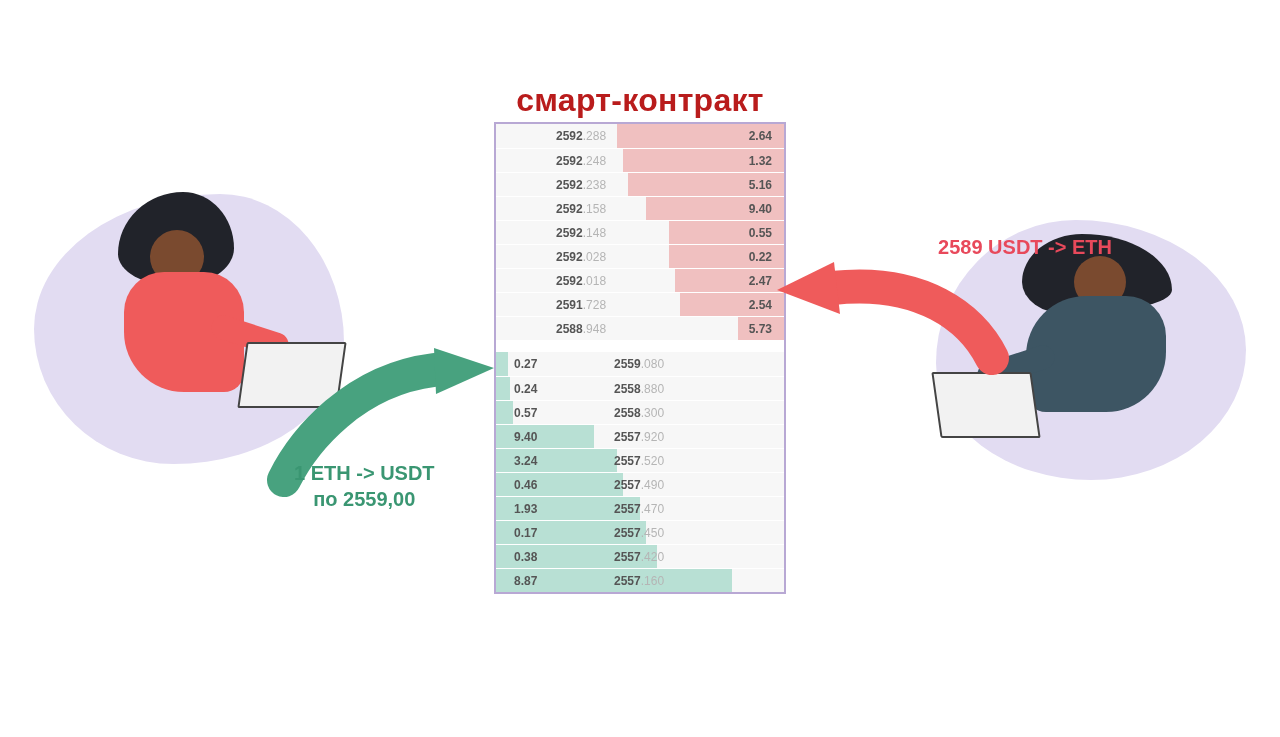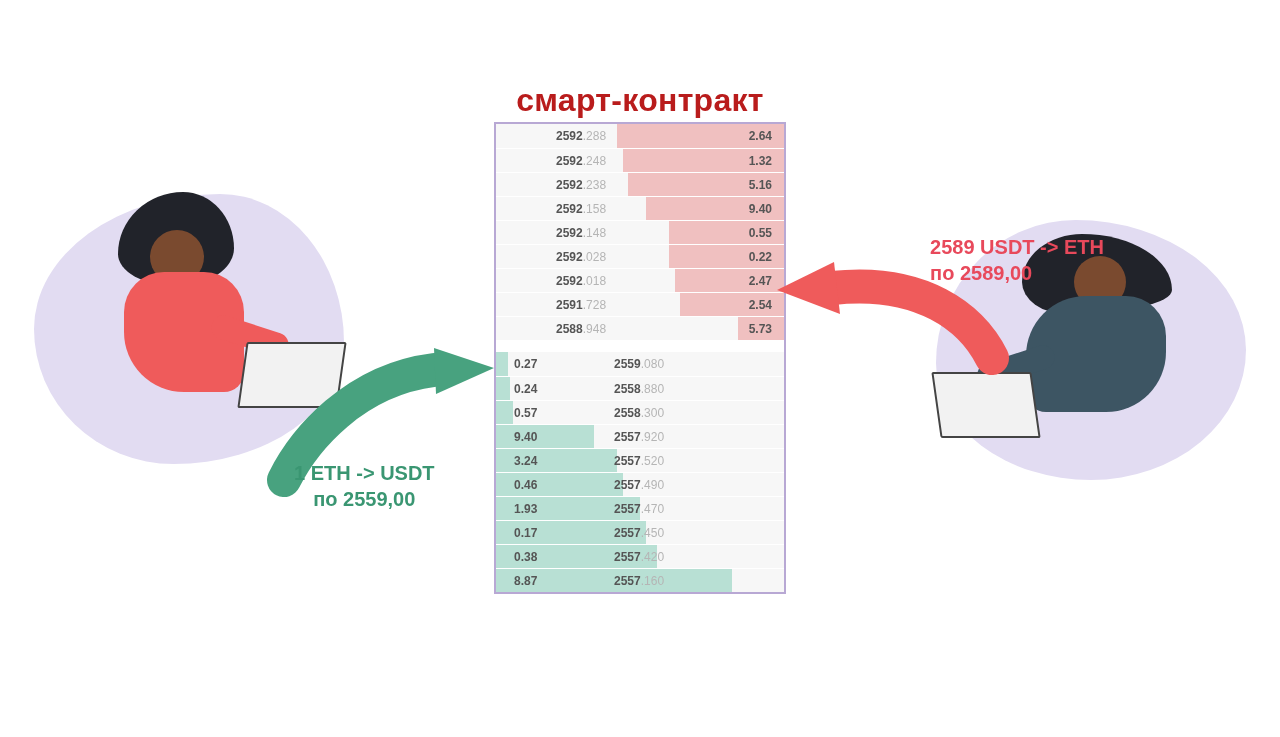--- a/index.html
+++ b/index.html
@@ -94,25 +94,25 @@
     position: absolute;
     left: 280px; top: 460px;
     font-size: 20px; font-weight: 800;
     color: #3a9672;
     line-height: 1.3;
     text-align: center;
     margin-left: 14px;
   }
   .label-red {
     position: absolute;
-    right: 176px; top: 234px;
+    right: 168px; top: 234px;
     font-size: 20px; font-weight: 800;
     color: #e8495b;
     line-height: 1.3;
-    text-align: left;
+    text-align: right;
   }
 </style>
 </head>
 <body>
 
 <div class="title">смарт-контракт</div>
 
 <div class="orderbook">
   <div class="ob-section asks" id="asks-section">
       <div class="ob-row">
@@ -302,14 +302,13 @@
            C 200 90, 150 50, 60 60" fill="none" stroke="#ef5b5b" stroke-width="34" stroke-linecap="round"></path>
   <polygon points="62,34 5,62 68,86" fill="#ef5b5b"></polygon>
 </svg>
 
 <div class="label-green">
   <div>1 ETH -&gt; USDT</div>
   <div>по 2559,00</div>
 </div>
 <div class="label-red">
   <div>2589 USDT -&gt; ETH</div>
-  <div>по 2589,00</div>
 </div>
 
 </body></html>

